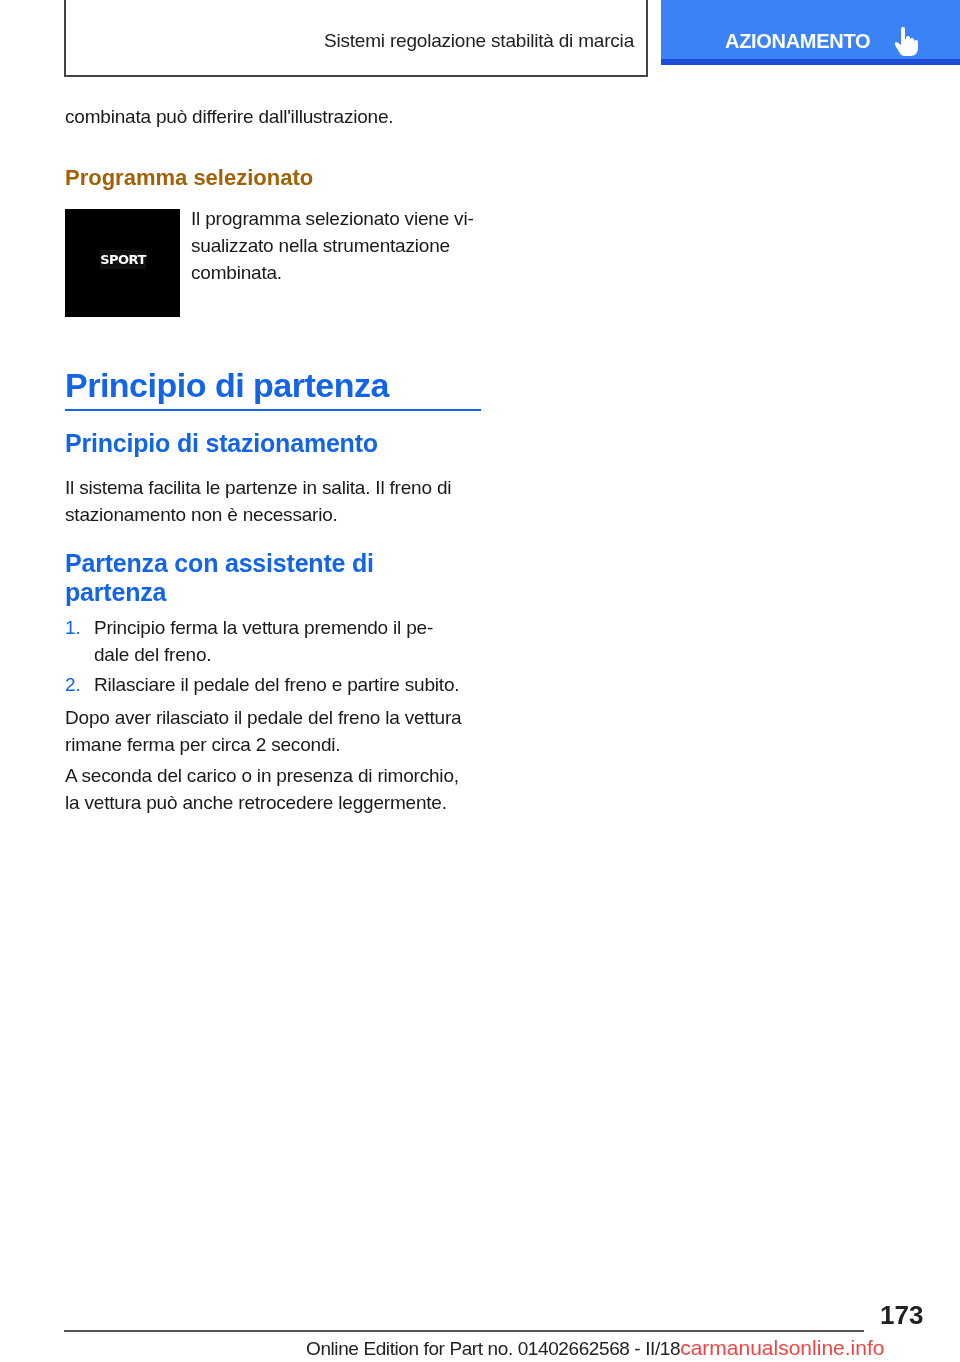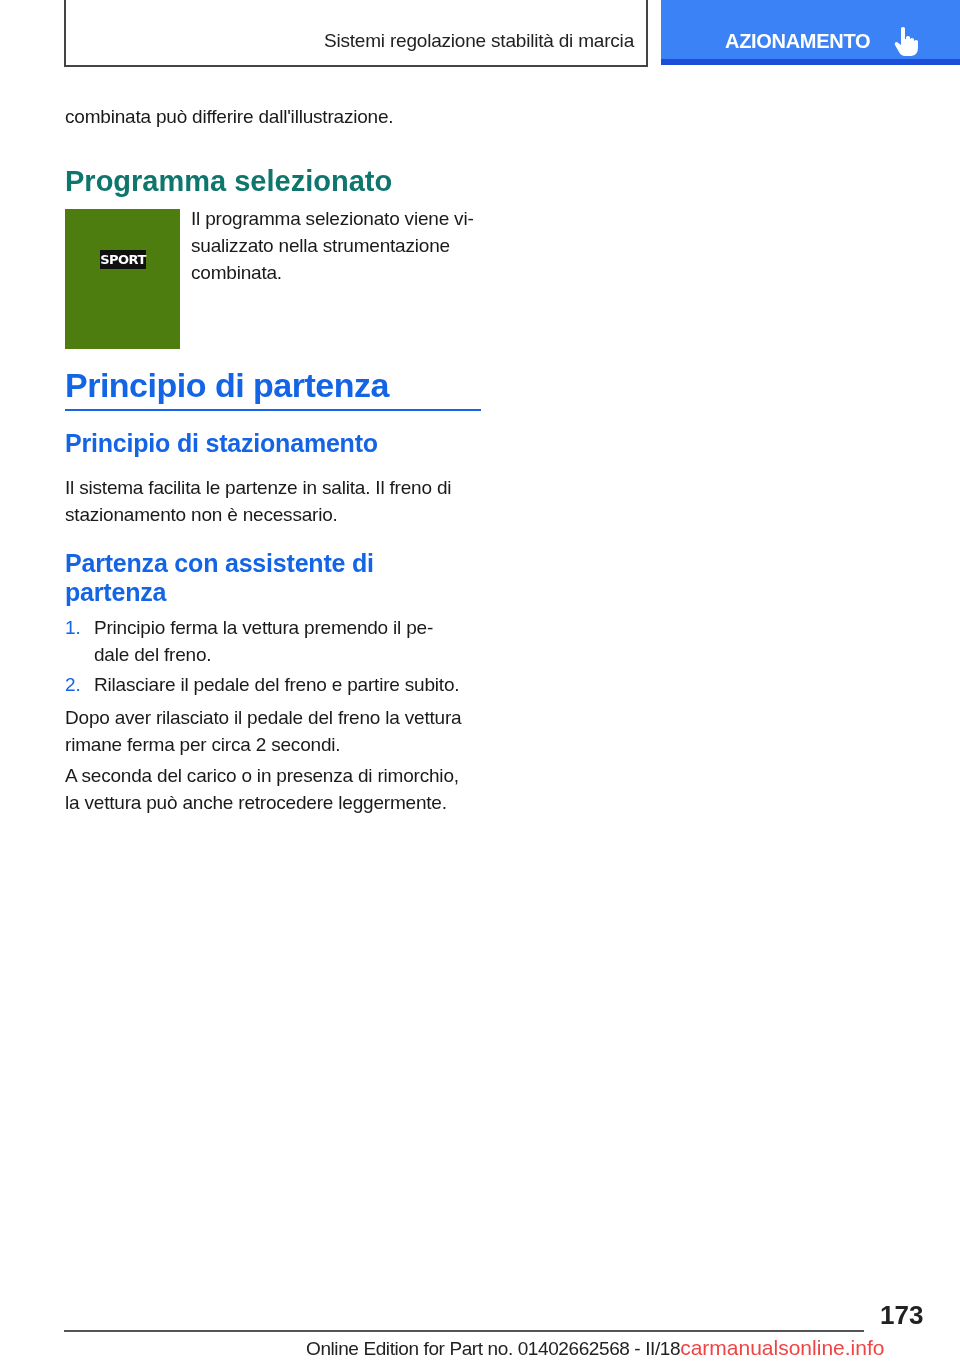--- a/index.html
+++ b/index.html
@@ -1,45 +1,45 @@
 <!DOCTYPE html>
 <html><head>
   <meta charset="utf-8">
   <style>
     html, body { margin: 0; padding: 0; background: #ffffff; }
     body {
       width: 960px; height: 1362px; position: relative; overflow: hidden;
       font-family: "Liberation Sans", sans-serif; color: #1a1a1a;
     }
     .header-left {
-      position: absolute; left: 64px; top: 0; width: 584px; height: 67px;
+      position: absolute; left: 64px; top: 0; width: 584px; height: 77px;
       border: 2px solid #444; border-top: none; box-sizing: border-box;
       background: #fff;
       text-align: right;
     }
     .header-left .title {
       position: absolute; right: 12px; top: 30px; font-size: 19px; color: #222;
       letter-spacing: -0.2px;
     }
     .header-right {
       position: absolute; left: 661px; top: 0; width: 299px; height: 65px;
       background: #3b82f6; border-bottom: 6px solid #1d4ed8; box-sizing: border-box;
     }
     .header-right .chapter {
       position: absolute; left: 64px; top: 30px; font-size: 20px; font-weight: bold; color: #ffffff;
       letter-spacing: -0.3px;
     }
     .header-right .hand { position: absolute; left: 232px; top: 26px; width: 26px; height: 30px; }
     .p { font-size: 19px; line-height: 27px; margin: 0; letter-spacing: -0.2px; }
     .intro { position: absolute; left: 65px; top: 103px; }
     .h-light {
-      position: absolute; left: 65px; top: 165px; font-size: 29px; font-weight: bold; color: #0f766e;
+      position: absolute; left: 65px; top: 165px; font-size: 22px; font-weight: bold; color: #a16207;
     }
     .figure {
-      position: absolute; left: 65px; top: 209px; width: 115px; height: 140px; background: #4d7c0f;
+      position: absolute; left: 65px; top: 209px; width: 115px; height: 108px; background: #000000;
     }
     .figure .badge {
       position: absolute; left: 35px; top: 41px; width: 46px; height: 19px; background: #111;
       color: #fff; font-size: 13px; font-weight: bold; text-align: center; line-height: 19px;
       font-family: "DejaVu Sans", sans-serif; letter-spacing: -0.5px;
     }
     .fig-text { position: absolute; left: 191px; top: 205px; width: 300px; }
     .h1 {
       position: absolute; left: 65px; top: 366px; font-size: 34px; font-weight: bold; color: #1464e6;
       letter-spacing: -0.5px;

